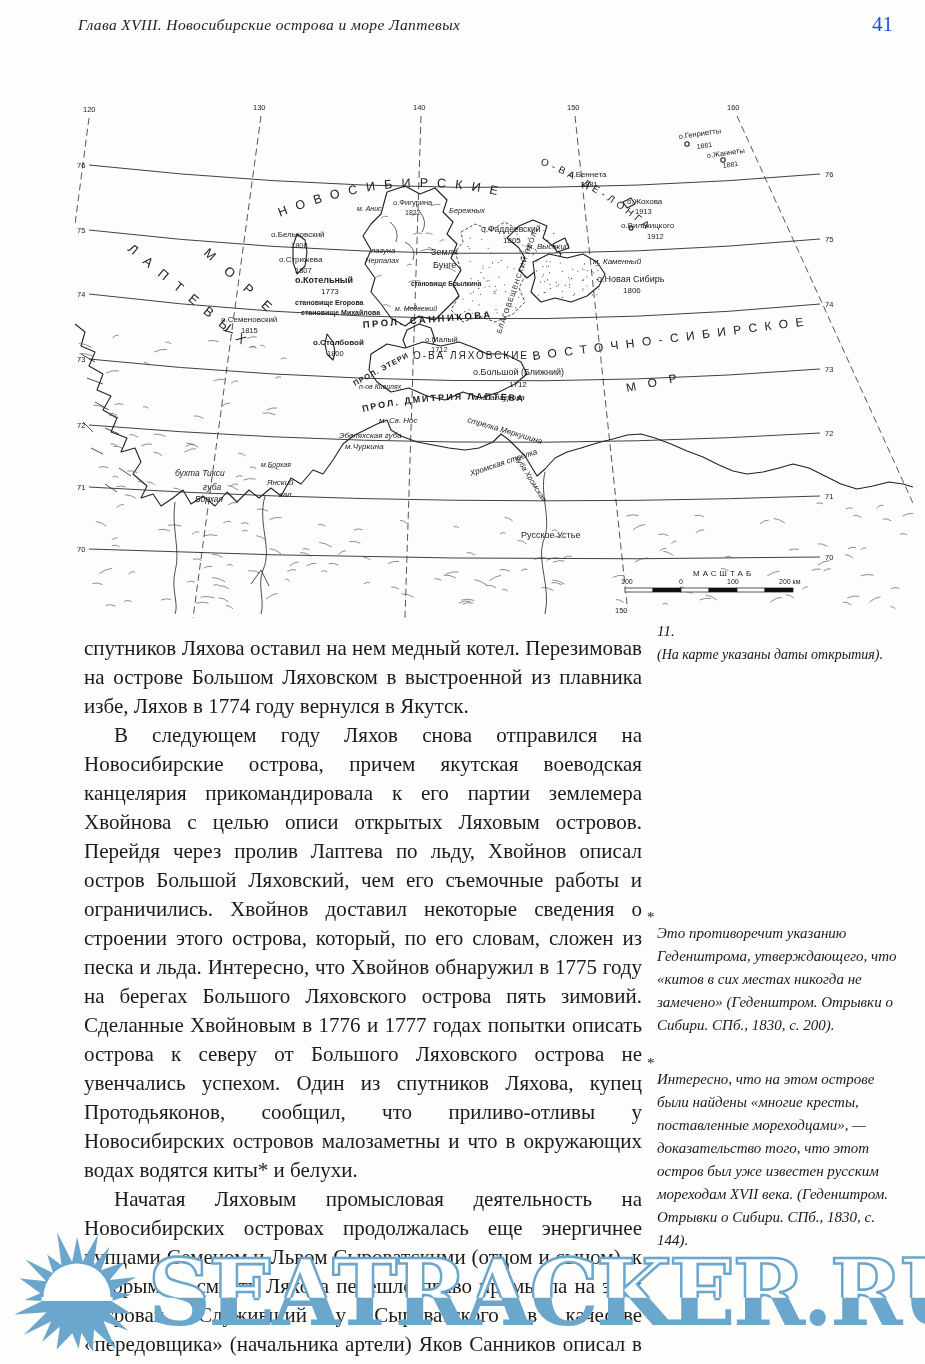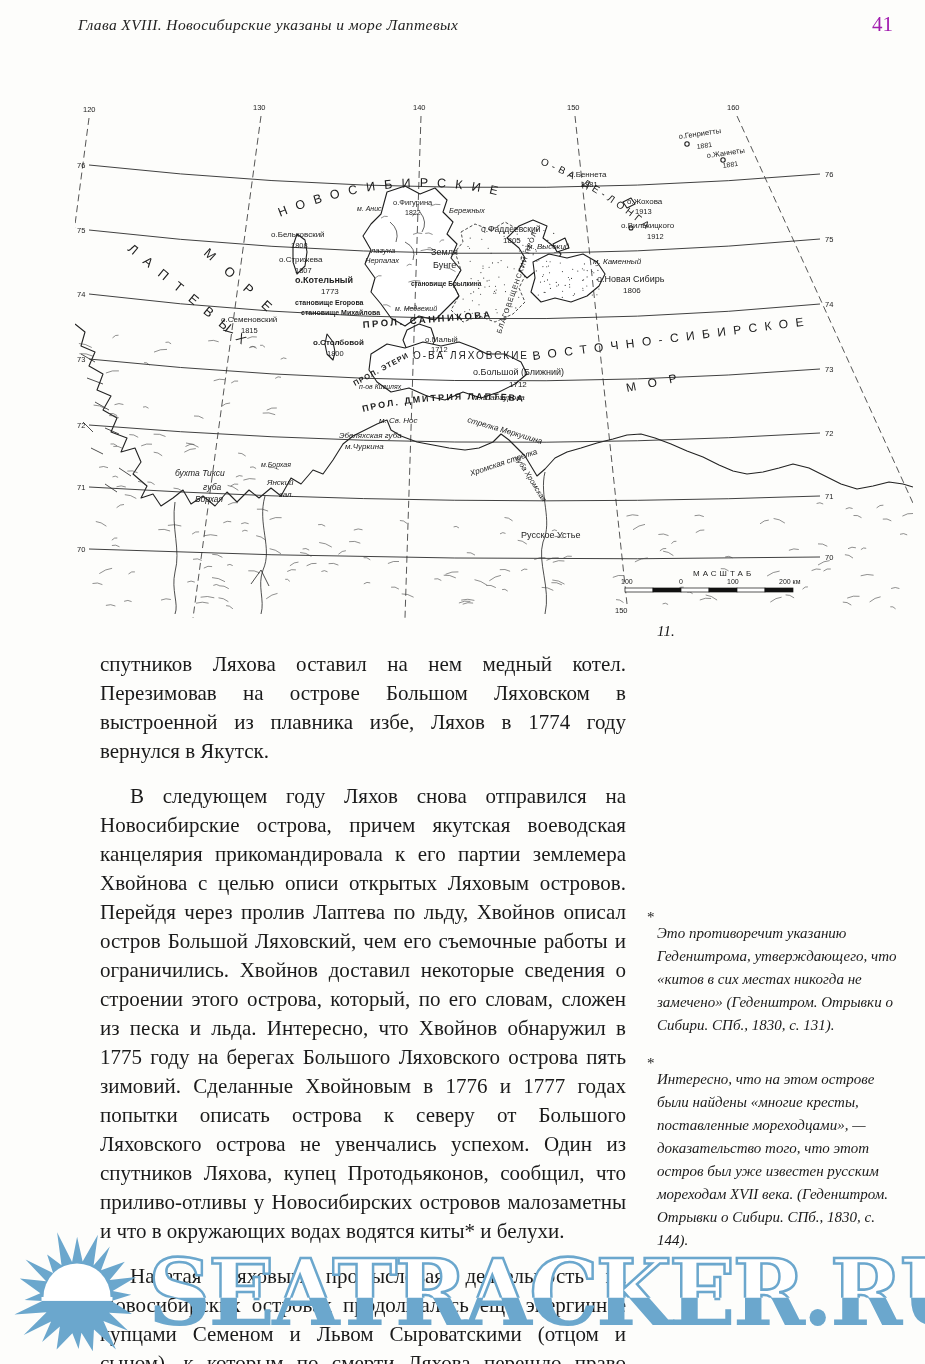--- a/index.html
+++ b/index.html
@@ -1,36 +1,36 @@
 <!DOCTYPE html>
 <html style="--wmc: #6ba7cd;"><head>
 <meta charset="utf-8">
 <style>
   html,body{margin:0;padding:0;}
   .page{position:relative;width:925px;height:1364px;background:#fdfdfb;overflow:hidden;
         font-family:"Liberation Serif", serif;color:#1a1a1a;}
   
   .hdr{position:absolute;left:78px;top:16px;width:780px;font-style:italic;font-size:15.5px;
        letter-spacing:.4px;color:#222;}
-  .pagenum{position:absolute;right:32px;top:12px;font-size:21px;color:#a21caf;}
+  .pagenum{position:absolute;right:32px;top:12px;font-size:21px;color:#1d4ed8;}
   
   .map{position:absolute;left:75px;top:92px;width:838px;height:528px;}
   .map svg{width:100%;height:100%;}
   .map text{font-family:"Liberation Sans", sans-serif;fill:#1c1c1c;}
   .gline{fill:none;stroke:#2b2b2b;stroke-width:.9;}
   .mline{fill:none;stroke:#2b2b2b;stroke-width:.8;stroke-dasharray:7 4;}
   .coast{fill:none;stroke:#222;stroke-width:1.1;stroke-linejoin:round;}
   .isle{fill:#fff;stroke:#1e1e1e;stroke-width:1.1;stroke-linejoin:round;}
   .isled{fill:none;stroke:#1e1e1e;stroke-width:.8;stroke-dasharray:3 2;}
   .latlab{font-size:7.5px;}
   .merlab{font-size:7.5px;}
   
   .bodycol{position:absolute;left:84px;top:634px;width:558px;font-size:21px;line-height:29px;
            text-align:justify;}
-  .bodycol p{margin:16px;}
+  .bodycol p{margin:0;}
   .bodycol p.ind{text-indent:30px;}
   
   .sidecol{position:absolute;left:657px;top:620px;width:252px;font-style:italic;font-size:15px;
            line-height:22px;color:#161616;font-family:Liberation Serif, serif;}
   .cap-num{margin:0 0 2px 0;}
   .cap-line{margin:0 0 10px 0;}
   .cap-sub{margin:0;font-size:14px;}
   .fnote{position:absolute;left:657px;width:250px;font-style:italic;font-size:15px;line-height:23px;}
   .fnmark{position:absolute;left:-10px;top:-16px;font-style:normal;}
   
@@ -41,21 +41,21 @@
            letter-spacing:-3px;transform:scaleX(.95);transform-origin:left center;white-space:nowrap;}
   .wm-text span{position:absolute;left:0;top:0;}
   .wm-top{color:#ffffff;-webkit-text-stroke:2.6px var(--wmc);clip-path:inset(0 0 46% 0);}
   .wm-bot{color:var(--wmc);clip-path:inset(54% 0 0 0);}
 </style>
 </head>
 <body>
 
 <div class="page">
 
-  <div class="hdr">Глава XVIII. Новосибирские указаны и море Лаптевых</div>
+  <div class="hdr">Глава XVIII. Новосибирские острова и море Лаптевых</div>
   <div class="pagenum">41</div>
 
   <div class="map">
     <svg id="mapsvg" viewBox="0 0 838 528">
       <g id="g-coast">
 
         <path class="coast" d="M0,232 L10,240 6,254 20,260 14,274 28,282 22,298 36,304 28,318 42,326 36,340 52,346 46,360 60,356 66,370 58,382 72,394 66,406 78,402 86,414 98,406 108,398 116,412 128,404 140,414 152,400 162,410 174,398 184,406 196,396 206,404 216,386 226,392 238,378 248,382 258,368 268,352 278,344 290,338 302,332 312,328 316,338 326,344 342,350 358,353 374,356 390,358 404,356 418,350 426,342 434,348 442,356 450,364 456,374 462,384 470,377 480,366 492,360 506,356 522,351 538,347 552,343 566,342 580,346 596,352 612,359 628,365 644,373 658,379 672,382 688,380 704,376 718,372 734,376 750,384 766,392 782,397 798,394 814,390 828,392 838,395"></path>
 
         <path class="coast" style="stroke-width:.8" d="M6,262 l14,8 M12,286 l16,6 M20,310 l14,8 M30,336 l14,6 M8,330 l10,10 M16,356 l12,6 M44,376 l12,8 M30,392 l12,8"></path>
 
@@ -550,25 +550,26 @@
   </div>
 
   <div class="bodycol">
     <p>спутников Ляхова оставил на нем медный котел. Перезимовав на острове Большом Ляховском в выстроенной из плавника избе, Ляхов в 1774 году вернулся в Якутск.</p>
     <p class="ind">В следующем году Ляхов снова отправился на Новосибирские острова, причем якутская воеводская канцелярия прикомандировала к его партии землемера Хвойнова с целью описи открытых Ляховым островов. Перейдя через пролив Лаптева по льду, Хвойнов описал остров Большой Ляховский, чем его съемочные работы и ограничились. Хвойнов доставил некоторые сведения о строении этого острова, который, по его словам, сложен из песка и льда. Интересно, что Хвойнов обнаружил в 1775 году на берегах Большого Ляховского острова пять зимовий. Сделанные Хвойновым в 1776 и 1777 годах попытки описать острова к северу от Большого Ляховского острова не увенчались успехом. Один из спутников Ляхова, купец Протодьяконов, сообщил, что приливо-отливы у Новосибирских островов малозаметны и что в окружающих водах водятся киты* и белухи.</p>
     <p class="ind" id="para3">Начатая Ляховым промысловая деятельность на Новосибирских островах продолжалась еще энергичнее купцами Семеном и Львом Сыроватскими (отцом и сыном), к которым по смерти Ляхова перешло право промысла на этих островах. Служивший у Сыроватского в качестве «передовщика» (начальника артели) Яков Санников описал в 1800 году остров Столбовой*, а позже (в 1805 году) Фаддеевский остров, на-</p>
   </div>
 
   <div class="sidecol">
     <p class="cap-num">11.</p>
+    <p class="cap-sub">(На карте указаны даты открытия).</p>
   </div>
 
   <div class="fnote" style="top:922px">
     <span class="fnmark">*</span>
-    <span>Это противоречит указанию Геденштрома, утверждающего, что «китов в сих местах никогда не замечено» (Геденштром. Отрывки о Сибири. СПб., 1830, с. 131).</span>
+    <span>Это противоречит указанию Геденштрома, утверждающего, что «китов в сих местах никогда не замечено» (Геденштром. Отрывки о Сибири. СПб., 1830, с. 200).</span>
   </div>
   <div class="fnote" style="top:1068px">
     <span class="fnmark">*</span>
     <span>Интересно, что на этом острове были найдены «многие кресты, поставленные мореходцами», — доказательство того, что этот остров был уже известен русским мореходам XVII века. (Геденштром. Отрывки о Сибири. СПб., 1830, с. 144).</span>
   </div>
 
   <div class="wm">
     <svg class="wm-sun" id="wmsun" viewBox="0 0 140 140">
         <polygon points="70.1,11.0 75.7,36.0 91.2,9.0 86.8,40.0 103.3,20.9 94.4,45.0 118.5,36.3 103.2,54.8 130.1,51.8 106.2,65.9 125.0,69.8 104.9,76.1 125.8,89.4 102.6,88.1 121.9,106.2 96.8,96.5 109.5,125.3 87.2,105.0 86.0,127.1 74.5,108.2 71.6,124.9 65.3,108.7 49.3,125.2 52.6,101.9 34.6,117.8 43.7,96.8 15.9,110.5 39.1,87.4 6.5,89.7 34.7,76.1 16.8,75.0 32.8,68.3 12.0,53.2 38.7,56.1 17.8,34.1 45.7,47.7 39.7,28.8 54.3,39.8 49.8,6.3 65.0,36.6" fill="#6ba7cd"></polygon>
         <path d="M36,72 A34,34 0 0 1 104,72 Z" fill="#fff"></path>

